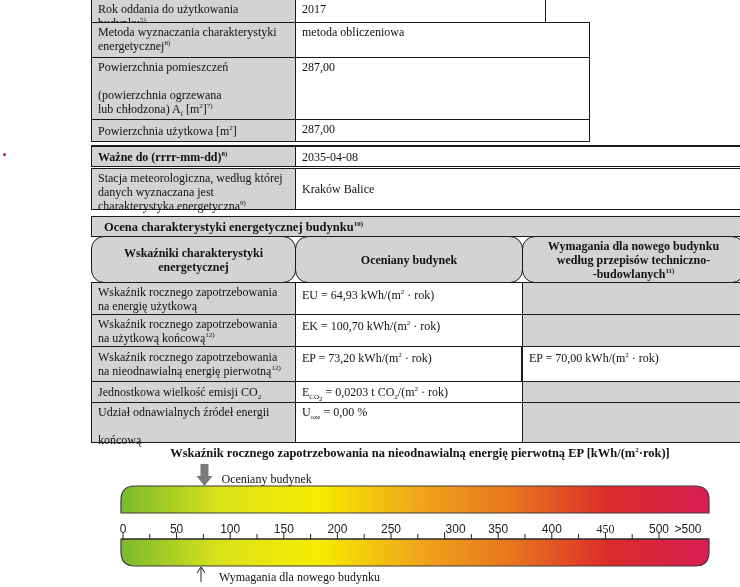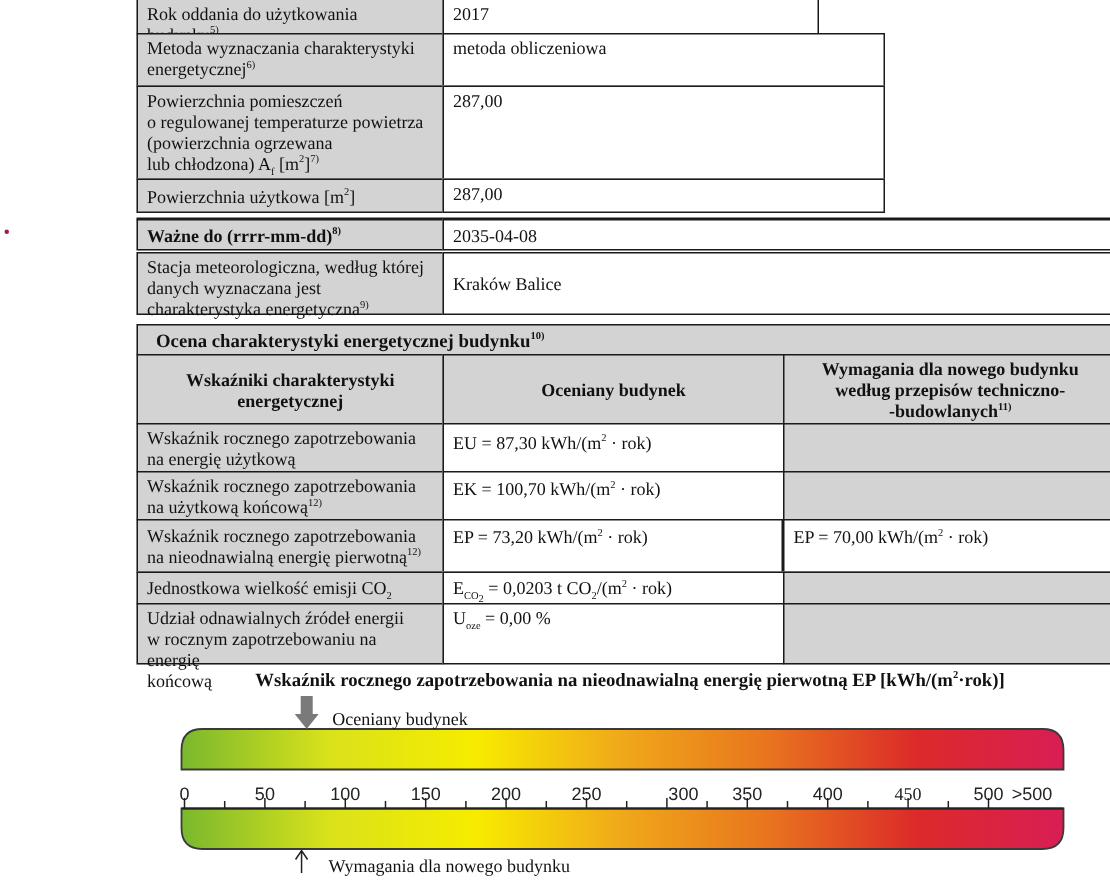--- a/index.html
+++ b/index.html
@@ -6,37 +6,37 @@
   body { width:740px; height:587px; position:relative; overflow:hidden;
          font-family:"Liberation Serif", "DejaVu Serif", serif; color:#111; font-size:12px; }
   .abs { position:absolute; box-sizing:border-box; }
   .cell { position:absolute; box-sizing:border-box; padding:2px 6px; line-height:14px; font-size:12px; }
   .lab { background:#d3d3d3; }
   .val { background:#ffffff; }
   .b { border:1px solid #1a1a1a; }
   .bold { font-weight:bold; }
   sup { font-size:7px; line-height:0; }
   sub { font-size:7px; line-height:0; }
-  .hdr { text-align:center; font-weight:bold; display:flex; align-items:center; justify-content:center; }
+  .hdr { text-align:center; font-weight:bold; display:flex; align-items:center; justify-content:center;border-radius:13px; }
   .dot { position:absolute; left:3px; top:153px; width:3px; height:3px; border-radius:50%; background:#a0203a; }
   .tick-label { position:absolute; top:522px; font-family:"Liberation Sans","DejaVu Sans",sans-serif; font-size:12px; color:#222; transform:translateX(-50%); }
 </style>
 </head>
 <body>
 
 <div class="dot"></div>
 
 <div>
   <div class="cell lab b" style="left:91px; top:-1px; width:205px; height:24px;"><span>Rok oddania do użytkowania budynku</span><sup>5)</sup></div>
   <div class="cell val b" style="left:295px; top:-1px; width:251px; height:24px;">2017</div>
 
   <div class="cell lab b" style="left:91px; top:22px; width:205px; height:36px;"><span>Metoda wyznaczania charakterystyki</span><br><span>energetycznej</span><sup>6)</sup></div>
   <div class="cell val b" style="left:295px; top:22px; width:295px; height:36px;">metoda obliczeniowa</div>
 
-  <div class="cell lab b" style="left:91px; top:57px; width:205px; height:63px;"><span>Powierzchnia pomieszczeń</span><br><span>o regulowanej temperaturze powietrza</span><br><span>(powierzchnia ogrzewana</span><br><span>lub chłodzona) A</span><sub>f</sub><span> [m</span><sup>2</sup><span>]</span><sup>7)</sup></div>
+  <div class="cell lab b" style="left:91px; top:57px; width:205px; height:63px;"><span>Powierzchnia pomieszczeń</span><br><br><span>(powierzchnia ogrzewana</span><br><span>lub chłodzona) A</span><sub>f</sub><span> [m</span><sup>2</sup><span>]</span><sup>7)</sup></div>
   <div class="cell val b" style="left:295px; top:57px; width:295px; height:63px;">287,00</div>
 
   <div class="cell lab b" style="left:91px; top:119px; width:205px; height:23px; padding-top:4px;"><span>Powierzchnia użytkowa [m</span><sup>2</sup><span>]</span></div>
   <div class="cell val b" style="left:295px; top:119px; width:295px; height:23px;">287,00</div>
 </div>
 
 <div>
   <div class="abs" style="left:91px; top:145px; width:649px; height:2px; background:#1a1a1a;"></div>
   <div class="cell lab b bold" style="left:91px; top:146px; width:205px; height:21px; padding-top:3px;"><span>Ważne do (rrrr-mm-dd)</span><sup>8)</sup></div>
   <div class="cell val b" style="left:295px; top:146px; width:450px; height:21px; padding-top:3px;">2035-04-08</div>
@@ -50,36 +50,36 @@
 
   <div class="cell lab b hdr" style="left:91px; top:236px; width:205px; height:47px;">
       <div><span>Wskaźniki charakterystyki</span><br><span>energetycznej</span></div>
     </div>
   <div class="cell lab b hdr" style="left:295px; top:236px; width:228px; height:47px;">Oceniany budynek</div>
   <div class="cell lab b hdr" style="left:522px; top:236px; width:223px; height:47px; align-items:flex-start; padding-top:2px;">
       <div><span>Wymagania dla nowego budynku</span><br><span>według przepisów techniczno-</span><br><span>-budowlanych</span><sup>11)</sup></div>
     </div>
 
   <div class="cell lab b" style="left:91px; top:282px; width:205px; height:33px;"><span>Wskaźnik rocznego zapotrzebowania</span><br><span>na energię użytkową</span></div>
-  <div class="cell val b" style="left:295px; top:282px; width:228px; height:33px; padding-top:5px;"><span>EU = 87,30 kWh/(m</span><sup>2</sup><span> · rok)</span></div>
+  <div class="cell val b" style="left:295px; top:282px; width:228px; height:33px; padding-top:5px;"><span>EU = 64,93 kWh/(m</span><sup>2</sup><span> · rok)</span></div>
   <div class="cell lab b" style="left:522px; top:282px; width:223px; height:33px;"></div>
 
   <div class="cell lab b" style="left:91px; top:314px; width:205px; height:33px;"><span>Wskaźnik rocznego zapotrzebowania</span><br><span>na użytkową końcową</span><sup>12)</sup></div>
   <div class="cell val b" style="left:295px; top:314px; width:228px; height:33px; padding-top:4px;"><span>EK = 100,70 kWh/(m</span><sup>2</sup><span> · rok)</span></div>
   <div class="cell lab b" style="left:522px; top:314px; width:223px; height:33px;"></div>
 
   <div class="cell lab b" style="left:91px; top:346px; width:205px; height:36px; padding-top:3px;"><span>Wskaźnik rocznego zapotrzebowania</span><br><span>na nieodnawialną energię pierwotną</span><sup>12)</sup></div>
   <div class="cell val b" style="left:295px; top:346px; width:227px; height:36px; padding-top:4px;"><span>EP = 73,20 kWh/(m</span><sup>2</sup><span> · rok)</span></div>
   <div class="cell val b" style="left:522px; top:346px; width:223px; height:36px; padding-top:4px;"><span>EP = 70,00 kWh/(m</span><sup>2</sup><span> · rok)</span></div>
 
   <div class="cell lab b" style="left:91px; top:381px; width:205px; height:22px; padding-top:3px;"><span>Jednostkowa wielkość emisji CO</span><sub>2</sub></div>
   <div class="cell val b" style="left:295px; top:381px; width:228px; height:22px; padding-top:3px;"><span>E</span><sub><span>CO</span><sub>2</sub></sub><span> = 0,0203 t CO</span><sub>2</sub><span>/(m</span><sup>2</sup><span> · rok)</span></div>
   <div class="cell lab b" style="left:522px; top:381px; width:223px; height:22px;"></div>
 
-  <div class="cell lab b" style="left:91px; top:402px; width:205px; height:41px;"><span>Udział odnawialnych źródeł energii</span><br><span>w rocznym zapotrzebowaniu na energię</span><br><span>końcową</span></div>
+  <div class="cell lab b" style="left:91px; top:402px; width:205px; height:41px;"><span>Udział odnawialnych źródeł energii</span><br><br><span>końcową</span></div>
   <div class="cell val b" style="left:295px; top:402px; width:228px; height:41px;"><span>U</span><sub>oze</sub><span> = 0,00 %</span></div>
   <div class="cell lab b" style="left:522px; top:402px; width:223px; height:41px;"></div>
 </div>
 
 <div class="abs bold" style="left:100px; top:446px; width:640px; text-align:center; font-size:12.5px;"><span>Wskaźnik rocznego zapotrzebowania na nieodnawialną energię pierwotną EP [kWh/(m</span><sup>2</sup><span>·rok)]</span></div>
 
 <svg id="scale" class="abs" style="left:0; top:0;" width="740" height="587">
   <defs>
     <linearGradient id="grad" x1="0" x2="1" y1="0" y2="0">
         <stop offset="0%" stop-color="#7ab82e"></stop>

